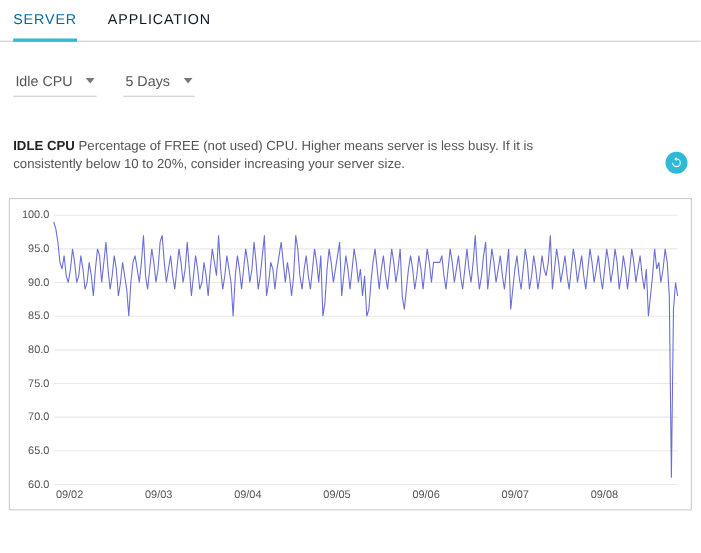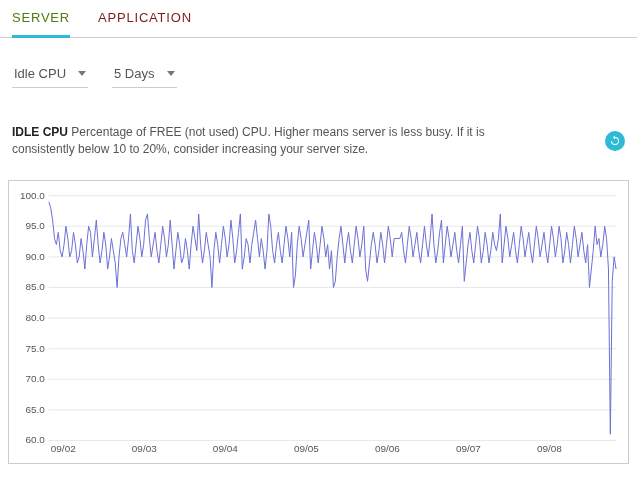--- a/index.html
+++ b/index.html
@@ -13,27 +13,27 @@
   .tabs {
     display: flex;
     border-bottom: 1px solid #ccc;
     padding: 0 12px;
     gap: 28px;
   }
   .tab {
     padding: 10px 0 10px;
     font-size: 13px;
     letter-spacing: 0.8px;
-    color: #7f1d1d;
+    color: #0f172a;
     cursor: pointer;
     border-bottom: 3px solid transparent;
     margin-bottom: -1px;
   }
   .tab.active {
-    color: #4d7c0f;
+    color: #0369a1;
     border-bottom-color: #2dbad7;
   }
   .controls {
     display: flex;
     gap: 24px;
     padding: 24px 12px 8px;
   }
   .dropdown {
     display: flex;
     align-items: center;
@@ -46,21 +46,21 @@
   }
   .caret {
     width: 0; height: 0;
     border-left: 4px solid transparent;
     border-right: 4px solid transparent;
     border-top: 5px solid #777;
   }
   .desc-row {
     display: flex;
     justify-content: space-between;
-    align-items: center;
+    align-items: flex-end;
     padding: 28px 12px 4px;
     gap: 16px;
   }
   .desc {
     font-size: 12px;
     color: #555;
     max-width: 520px;
     line-height: 1.4;
   }
   .desc b { color: #222; font-weight: 700; }

